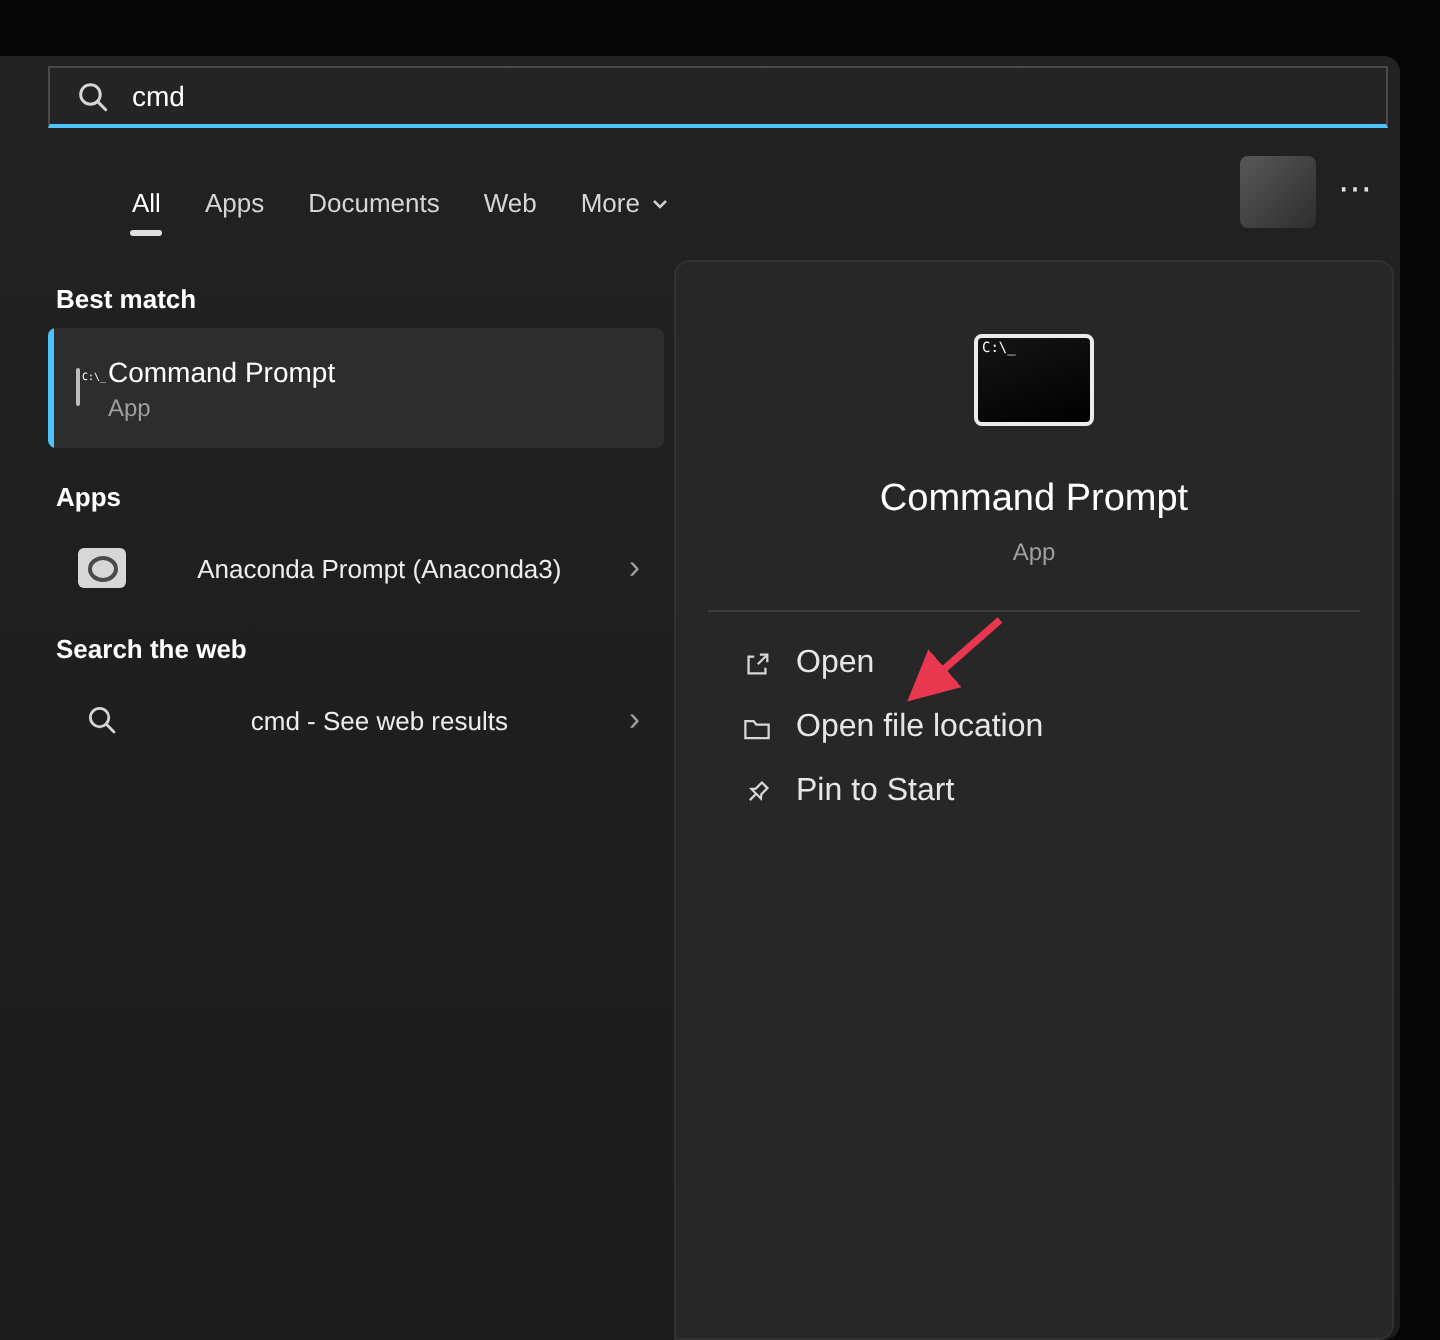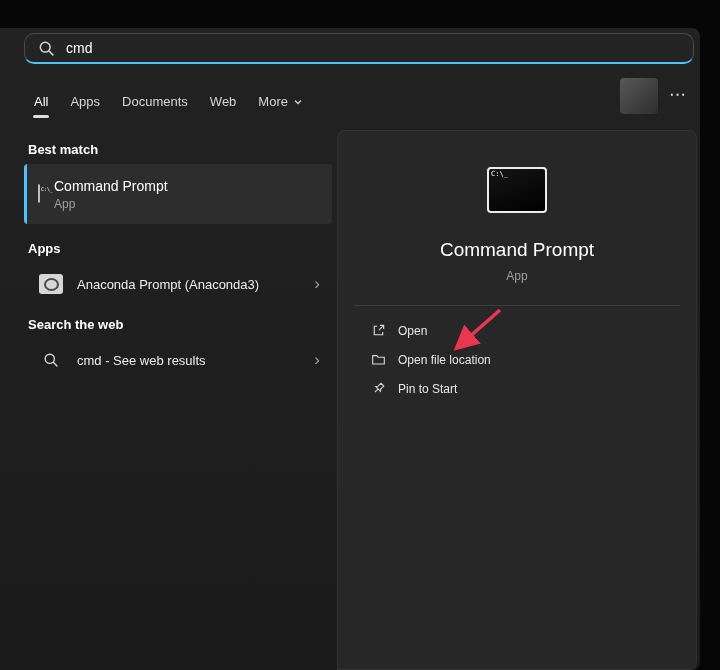--- a/index.html
+++ b/index.html
@@ -6,48 +6,48 @@
   body{width:720px;height:670px;overflow:hidden;font-family:"Liberation Sans",sans-serif;-webkit-font-smoothing:antialiased;}
   .screen{position:relative;width:720px;height:670px;background:#060606;}
 
   .panel{position:absolute;left:0;top:28px;width:700px;height:642px;
          background:linear-gradient(180deg,#222222 0%,#1e1e1e 60%,#1c1c1c 100%);
          border-radius:0 8px 8px 0;}
 
   
   .searchbar{position:absolute;left:24px;right:6px;top:5px;height:28px;
     background:#242424;border:1px solid #4a4a4a;border-bottom:2px solid #4cc2ff;
-    border-radius:10px;display:flex;align-items:center;gap:11px;padding-left:13px;cursor:text;}
+    border-radius:0;display:flex;align-items:center;gap:11px;padding-left:13px;cursor:text;}
   .searchbar .q{color:#ffffff;font-size:14px;}
 
   
   .tabs{position:absolute;left:34px;top:62px;display:flex;gap:22px;align-items:center;}
   .tab{position:relative;color:#d6d6d6;font-size:13px;padding:4px 0;cursor:pointer;display:flex;align-items:center;gap:5px;}
-  .tab.active{color:#ffffff;}
+  .tab.active{color:#ffffff;margin-left:32px;}
   .tab.active::after{content:"";position:absolute;left:50%;transform:translateX(-50%);
     bottom:-5px;width:16px;height:3px;border-radius:2px;background:#dedede;}
   .thumb{position:absolute;right:42px;top:50px;width:38px;height:36px;border-radius:4px;
     background:linear-gradient(135deg,#585858,#2e2e2e);cursor:pointer;}
   .dots{position:absolute;right:14px;top:58px;color:#e0e0e0;font-size:17px;cursor:pointer;line-height:1;}
 
   
   .sec-header{position:absolute;left:28px;color:#ffffff;font-size:13px;font-weight:bold;}
   .h-best{top:114px;} .h-apps{top:213px;} .h-web{top:289px;}
 
   .result{position:absolute;left:24px;width:308px;display:flex;align-items:center;cursor:pointer;border-radius:4px;}
   .result .grow{flex:1;}
   .chev{color:#9f9f9f;font-size:17px;padding:0 12px;cursor:pointer;}
 
   .best{top:136px;height:60px;background:#2d2d2d;position:absolute;overflow:hidden;}
   .best::before{content:"";position:absolute;left:0;top:0;bottom:0;width:3px;background:#4cc2ff;}
   .best .icon-wrap{margin:0 14px 0 14px;}
   .best .t1{color:#ffffff;font-size:14px;}
   .best .t2{color:#9f9f9f;font-size:12px;margin-top:3px;}
 
-  .row-item{height:44px;}
+  .row-item{height:44px;text-align:center;}
   .r-apps{top:234px;} .r-web{top:310px;}
   .row-item .icon-wrap{margin:0 14px 0 15px;width:24px;display:flex;justify-content:center;}
   .row-item .lbl{color:#ededed;font-size:13px;}
 
   
   .cmd-icon{position:relative;background:linear-gradient(160deg,#151515,#000);border:1px solid #bdbdbd;border-radius:3px;}
   .cmd-icon.sm{width:28px;height:22px;}
   .cmd-icon.lg{width:56px;height:42px;border-width:2px;border-color:#ececec;border-radius:4px;}
   .cmd-icon .glyph{position:absolute;top:1px;left:2px;color:#fff;font-family:"DejaVu Sans Mono",monospace;text-align:center;}
   .cmd-icon.sm .glyph{font-size:5px;}
@@ -59,21 +59,21 @@
   
   .card{position:absolute;left:337px;top:102px;width:360px;height:540px;
     background:#272727;border:1px solid rgba(255,255,255,0.05);box-sizing:border-box;
     border-radius:8px 8px 8px 0;}
   .card .big-icon{margin:36px auto 0 auto;}
   .card .title{margin-top:26px;text-align:center;color:#ffffff;font-size:19px;}
   .card .subtitle{margin-top:8px;text-align:center;color:#9f9f9f;font-size:12px;}
   .card .divider{height:1px;background:#3d3d3d;margin:22px 16px 0 16px;}
   .actions{margin-top:10px;}
   .action{display:flex;align-items:center;gap:12px;padding:7px 10px 7px 33px;cursor:pointer;}
-  .action .a-lbl{color:#e6e6e6;font-size:12px;}
+  .action .a-lbl{color:#e6e6e6;font-size:16px;}
   .action .a-ico{width:15px;height:15px;display:flex;align-items:center;justify-content:center;}
 
   .annot-arrow{position:absolute;left:438px;top:303px;pointer-events:none;}
 </style>
 </head>
 <body>
 
 <div class="screen">
   <div class="panel">
 

